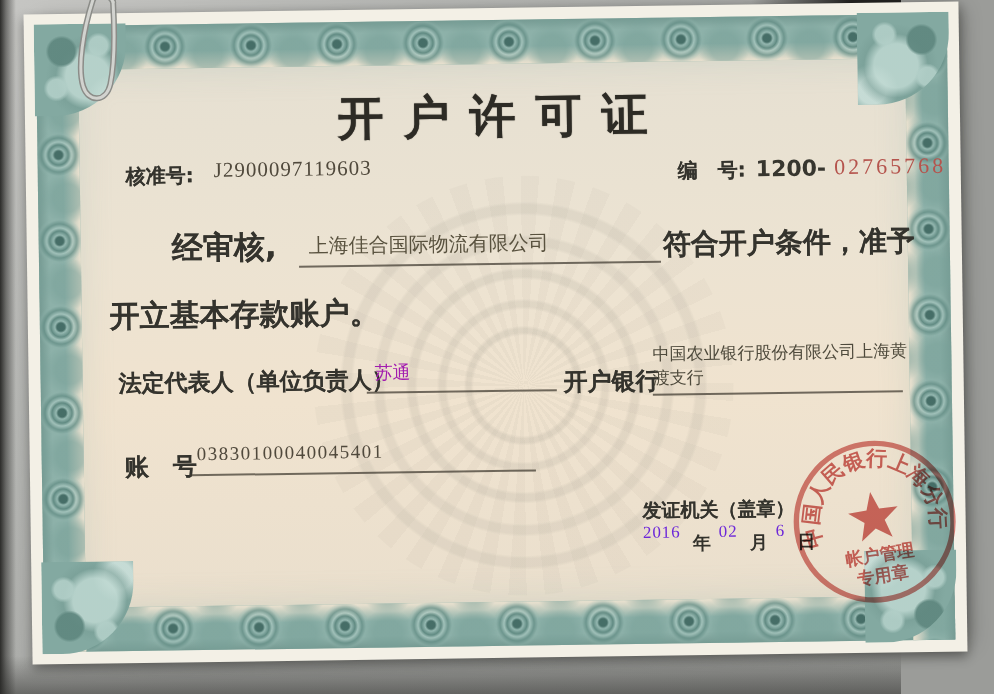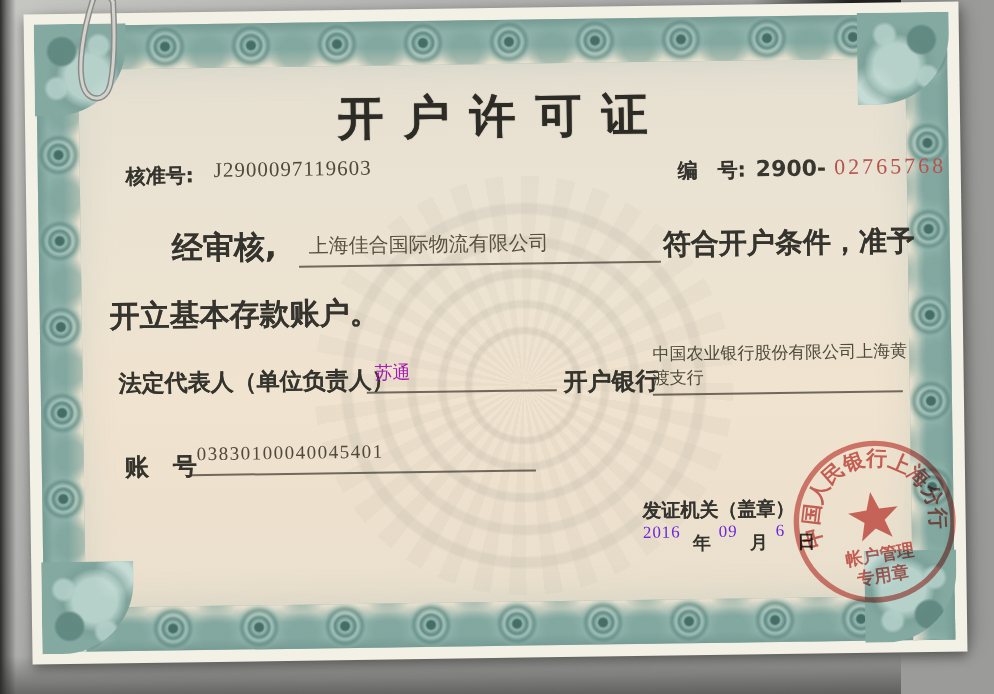--- a/index.html
+++ b/index.html
@@ -137,21 +137,21 @@
     <div class="corner bl"></div>
     <div class="corner br"></div>
 
     <div class="txt title">开户许可证</div>
 
     <div class="txt row-approval">
       <span class="lbl">核准号:</span><span class="serif">J2900097119603</span>
     </div>
 
     <div class="txt row-serial">
-      <span class="lbl">编　号:</span><span class="serial-prefix">2900-</span><span class="serial-red">02765768</span>
+      <span class="lbl">编　号:</span><span class="serial-prefix">1200-</span><span class="serial-red">02765768</span>
     </div>
 
     <div class="txt lbl audit-label">经审核,</div>
     <div class="txt company">上海佳合国际物流有限公司</div>
     <div class="underline company-line"></div>
     <div class="txt lbl condition">符合开户条件，准予</div>
 
     <div class="txt lbl row-open">开立基本存款账户。</div>
 
     <div class="txt lbl rep-label">法定代表人（单位负责人）</div>
@@ -161,21 +161,21 @@
     <div class="txt lbl bank-label">开户银行</div>
     <div class="txt bank-name">中国农业银行股份有限公司上海黄渡支行</div>
     <div class="underline bank-line"></div>
 
     <div class="txt lbl acct-label">账　号</div>
     <div class="txt serif acct-value">03830100040045401</div>
     <div class="underline acct-line"></div>
 
     <div class="txt lbl issuer-label">发证机关（盖章）</div>
     <div class="txt date-row">
-      <span class="num">2016</span><span class="unit">年</span><span class="num">09</span><span class="unit">月</span><span class="num">6</span><span class="unit">日</span>
+      <span class="num">2016</span><span class="unit">年</span><span class="num">02</span><span class="unit">月</span><span class="num">6</span><span class="unit">日</span>
     </div>
 
     <svg class="seal" viewBox="0 0 200 200">
       <circle cx="100" cy="100" r="86" fill="none" stroke="#c6413c" stroke-width="6" opacity="0.72"></circle>
       <path id="sealArc" d="M 58.5,146 A 62,62 0 1 1 141.5,146" fill="none"></path>
       <text font-size="23" fill="#c6413c" opacity="0.85">
         <textPath href="#sealArc" startOffset="50%" text-anchor="middle">中国人民银行上海分行</textPath>
       </text>
       <path opacity="0.82" fill="#c6413c" d="M100,67 L107,86.5 L127.5,87 L111.2,99.6 L117,119.4 L100,107.5 L83,119.4 L88.8,99.6 L72.5,87 L93,86.5 Z"></path>
       <text x="100" y="143" font-size="19" text-anchor="middle" fill="#c6413c" opacity="0.85">帐户管理</text>

